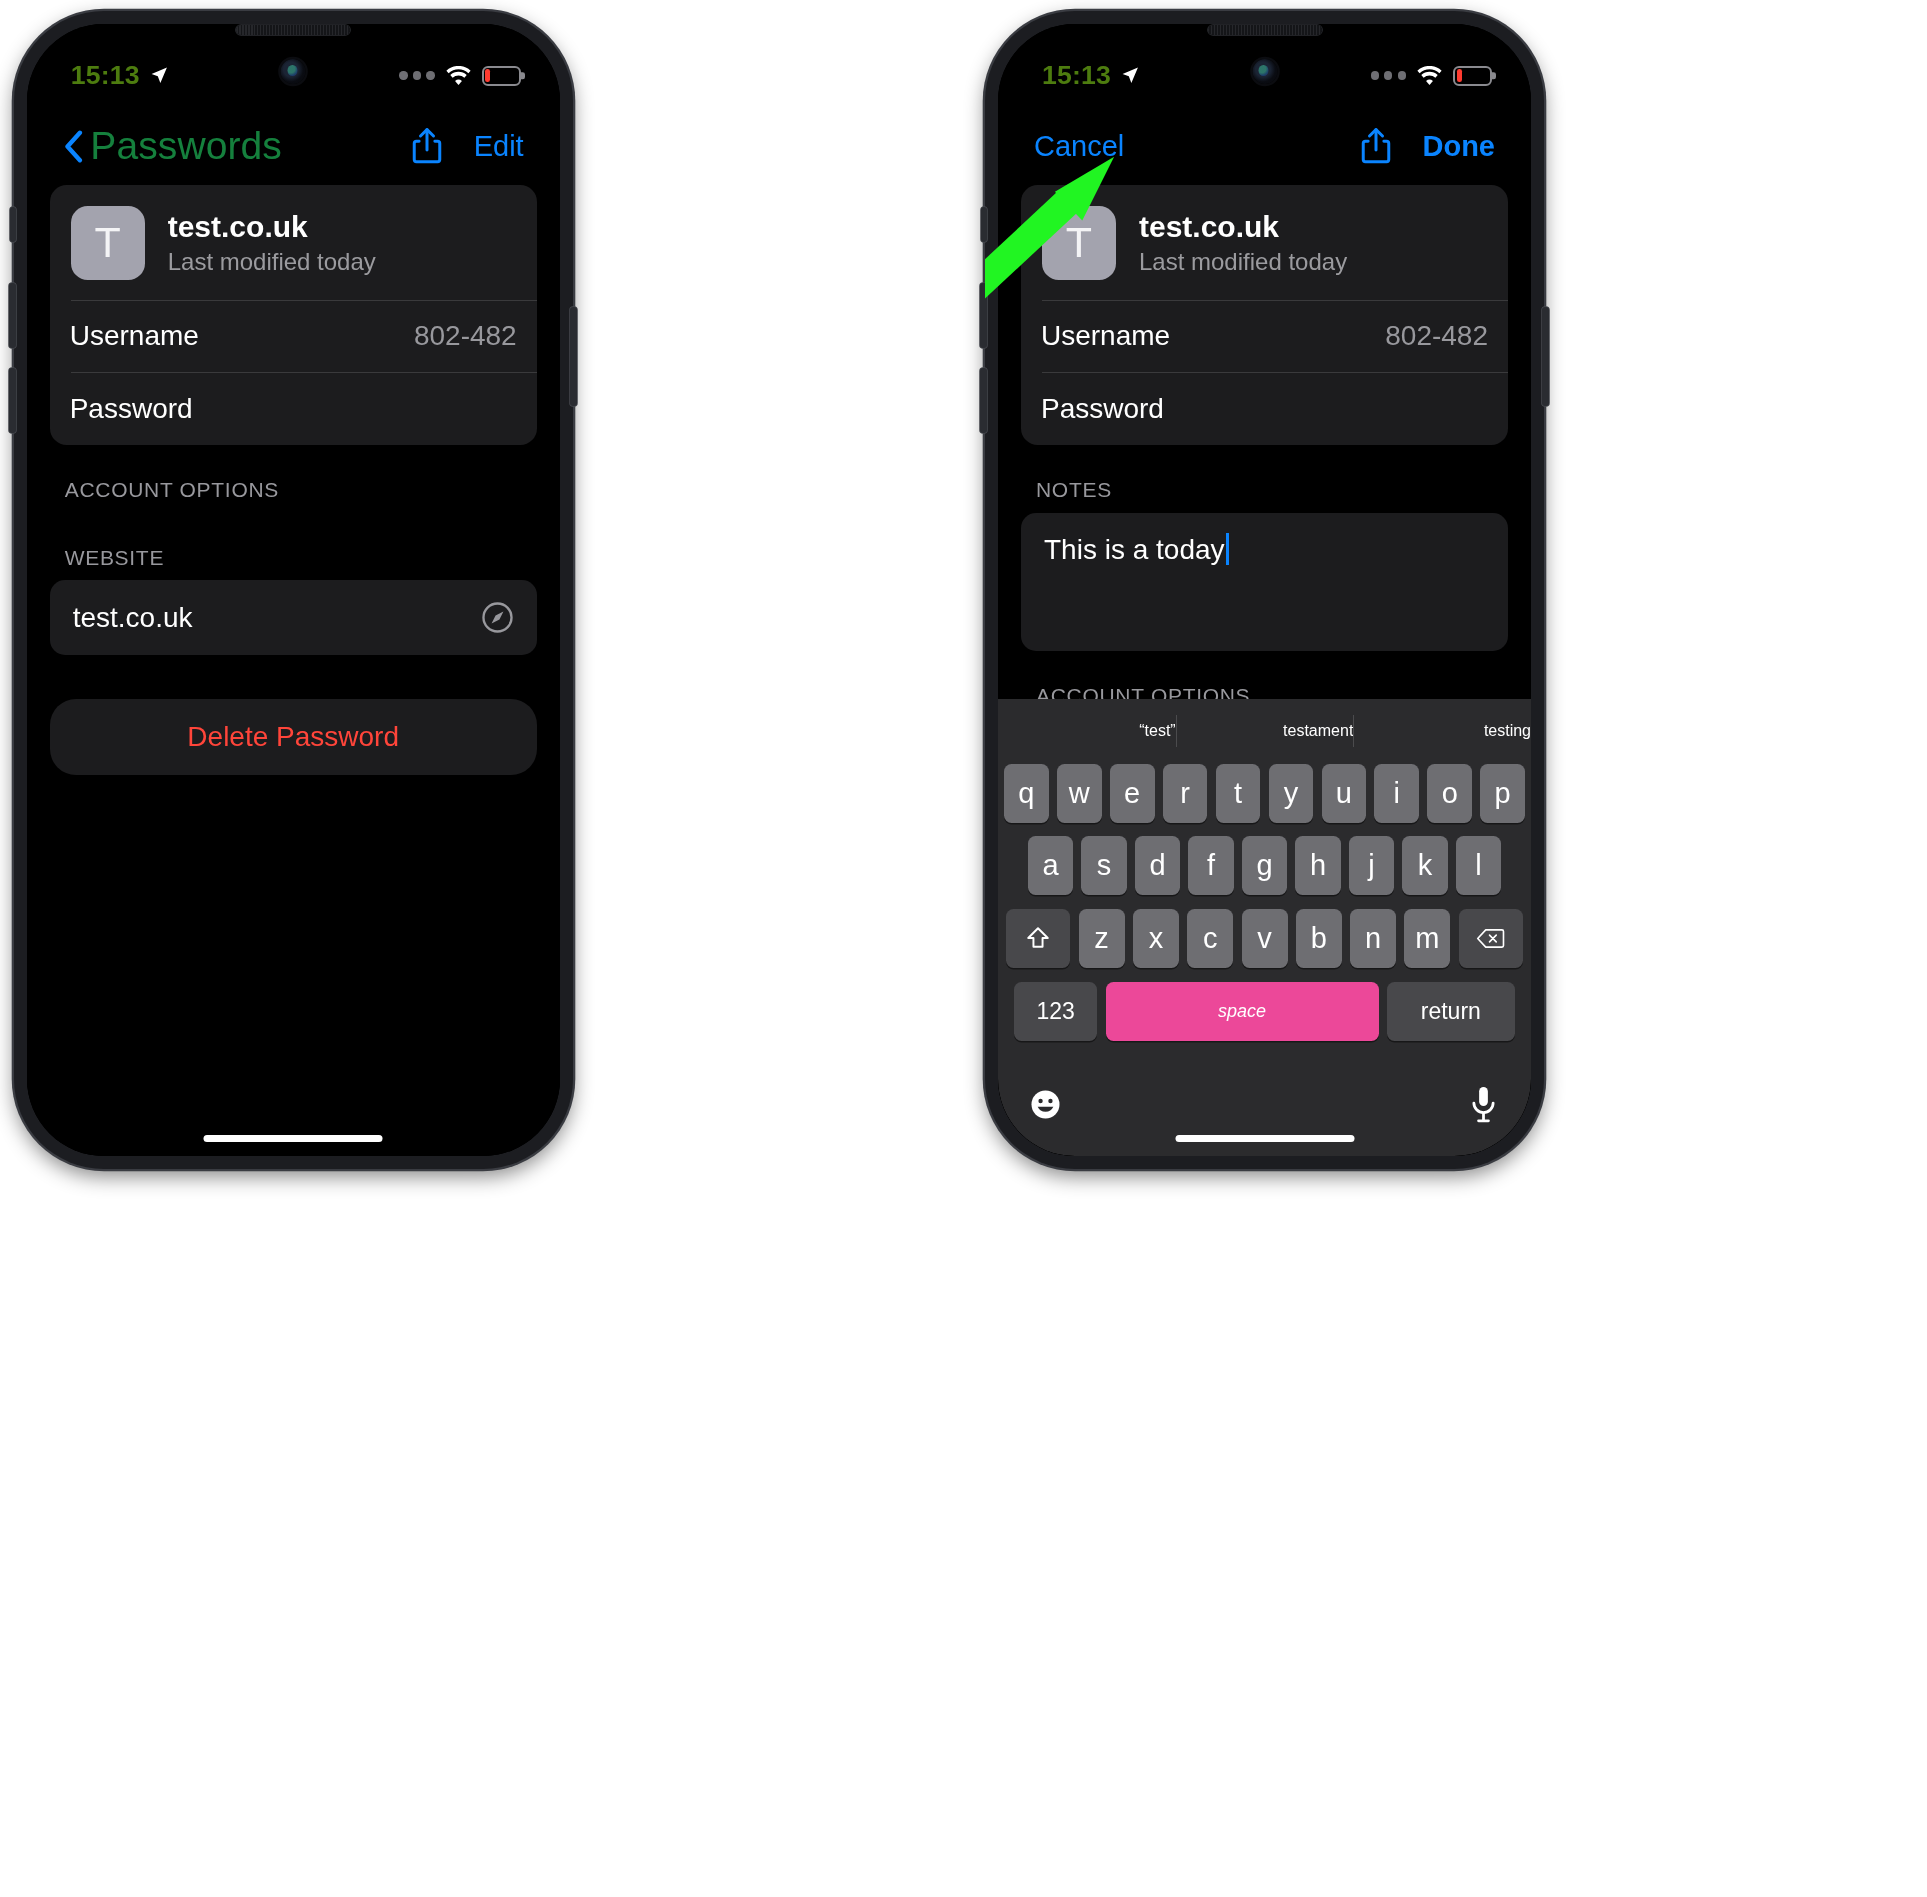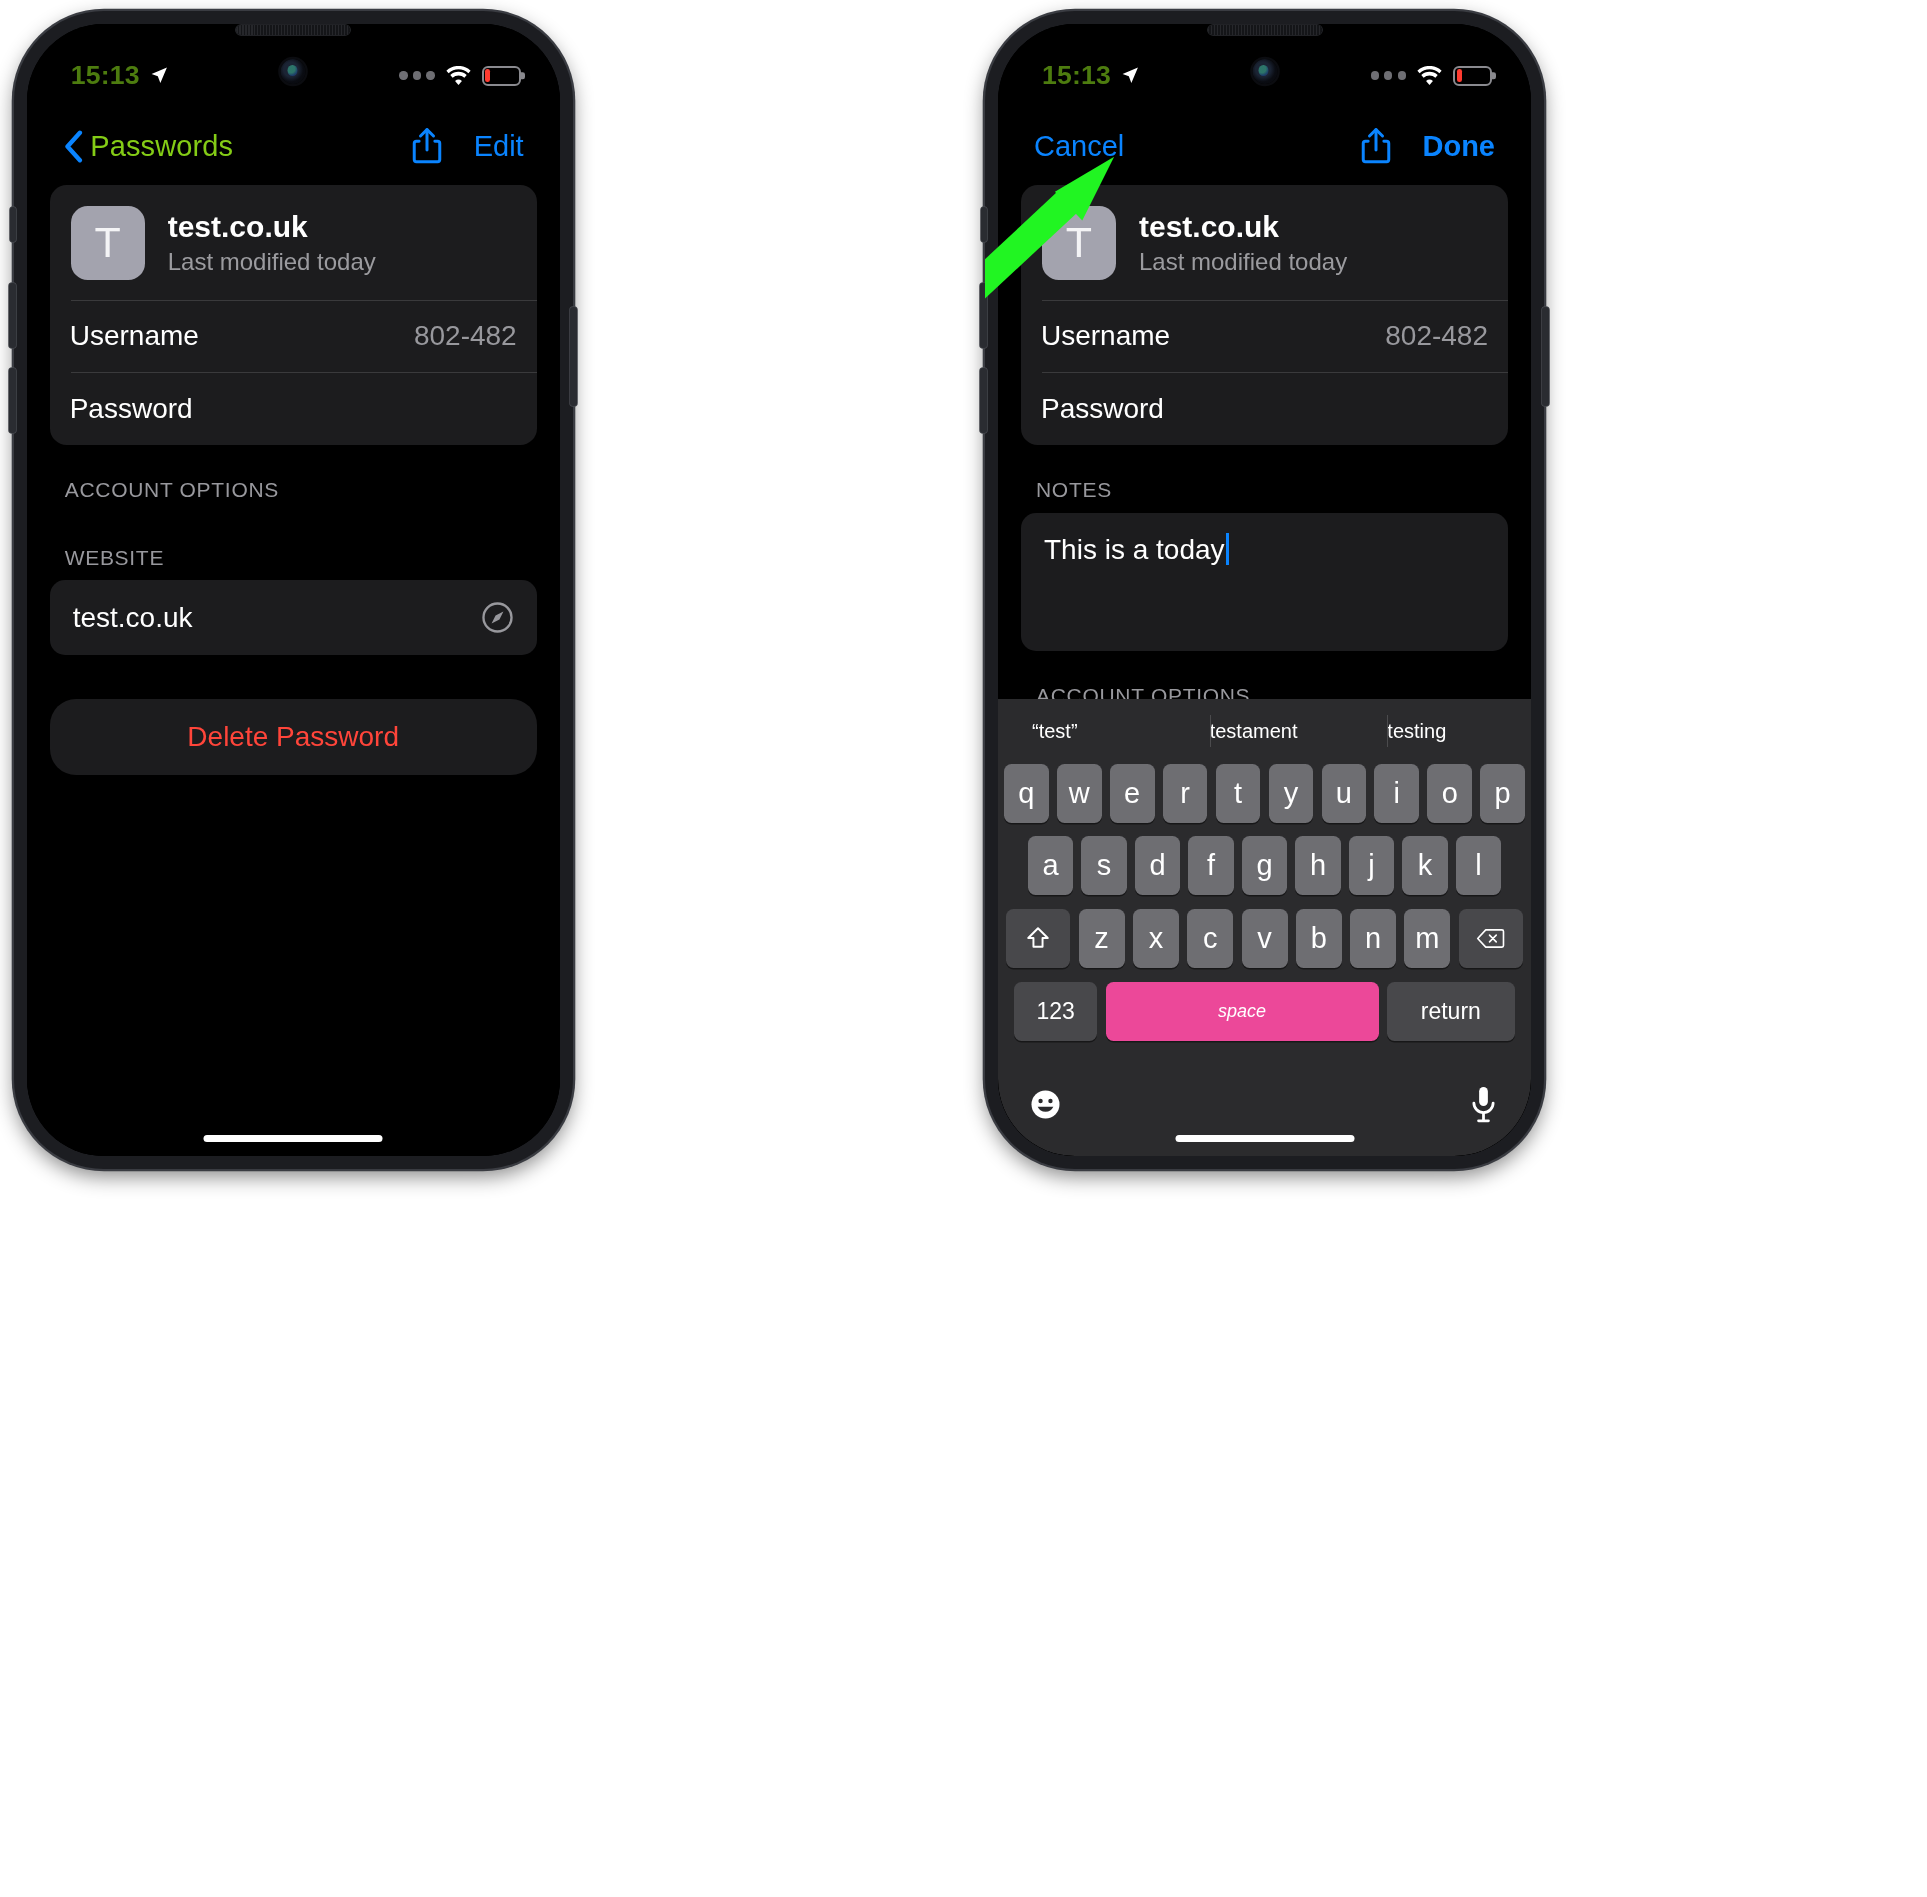--- a/index.html
+++ b/index.html
@@ -92,21 +92,21 @@
   .batt i { display:block; height:100%; background:#ff3b30; border-radius:2.3px; }
 
   
   .navbar {
     position: absolute; top: 90px; left: 0; right: 0; height: 65px;
     display: flex; align-items: center; justify-content: space-between;
     padding: 0 36px 0 36px; z-index: 25;
   }
   .nav-back { display:flex; align-items:center; gap:7.6px; cursor:pointer; }
   .chev { width: 20px; height: 33px; display:block; }
-  .nav-txt { color:#84cc16; font-size: 29px; font-weight: 400; letter-spacing: 0.1px; }
+  .nav-txt { color:#15803d; font-size: 39px; font-weight: 400; letter-spacing: 0.1px; }
   .nav-right { display:flex; align-items:center; gap:32px; }
   .share-ico { width: 30px; height: 38px; display:block; }
   .nav-action { color:#0a84ff; font-size: 29px; font-weight: 400; }
   .nav-action.bold { font-weight: 700; }
 
   
   .content { position:absolute; top: 161px; left:0; right:0; bottom:0; padding: 0 23px; z-index:10; }
 
   .card { background:#1c1c1e; border-radius: 16.7px; overflow:hidden; }
 
@@ -170,22 +170,22 @@
   
   .kb {
     position:absolute; left:0; right:0; bottom:0; height: 457px;
     background:#2b2b2d; z-index: 28;
     display:flex; flex-direction:column;
   }
   .kb-sugg {
     height: 65px; display:flex; align-items:center;
   }
   .sugg {
-    flex:1; text-align:left; color:#fff; font-size: 20px;
-    position:relative; cursor:pointer;margin-left:34px;
+    flex:1; text-align:right; color:#fff; font-size: 16px;
+    position:relative; cursor:pointer;
   }
   .sugg + .sugg::before {
     content:""; position:absolute; left:0; top:50%; transform:translateY(-50%);
     width:0.8px; height:32px; background:#4b4b4d;
   }
   .kb-rows { flex:1; padding: 0 6px 4.6px 6px; display:flex; flex-direction:column; gap:13.7px; }
   .kb-row { display:flex; justify-content:center; gap:8.3px; }
   .key {
     background:#6e6e72; color:#fff; border-radius: 7.6px;
     width: 46px; height: 59px;

